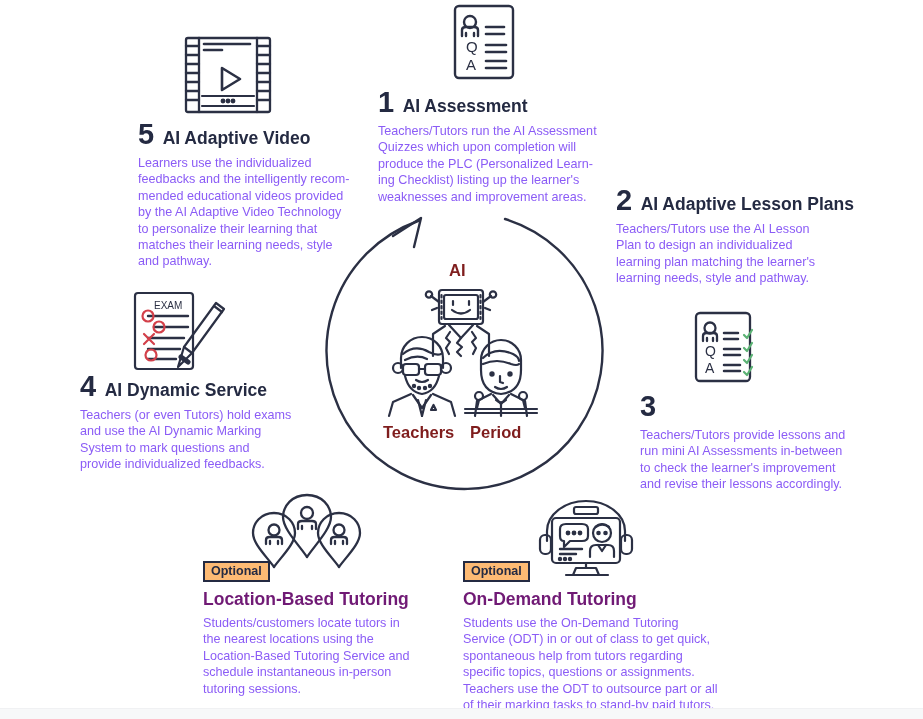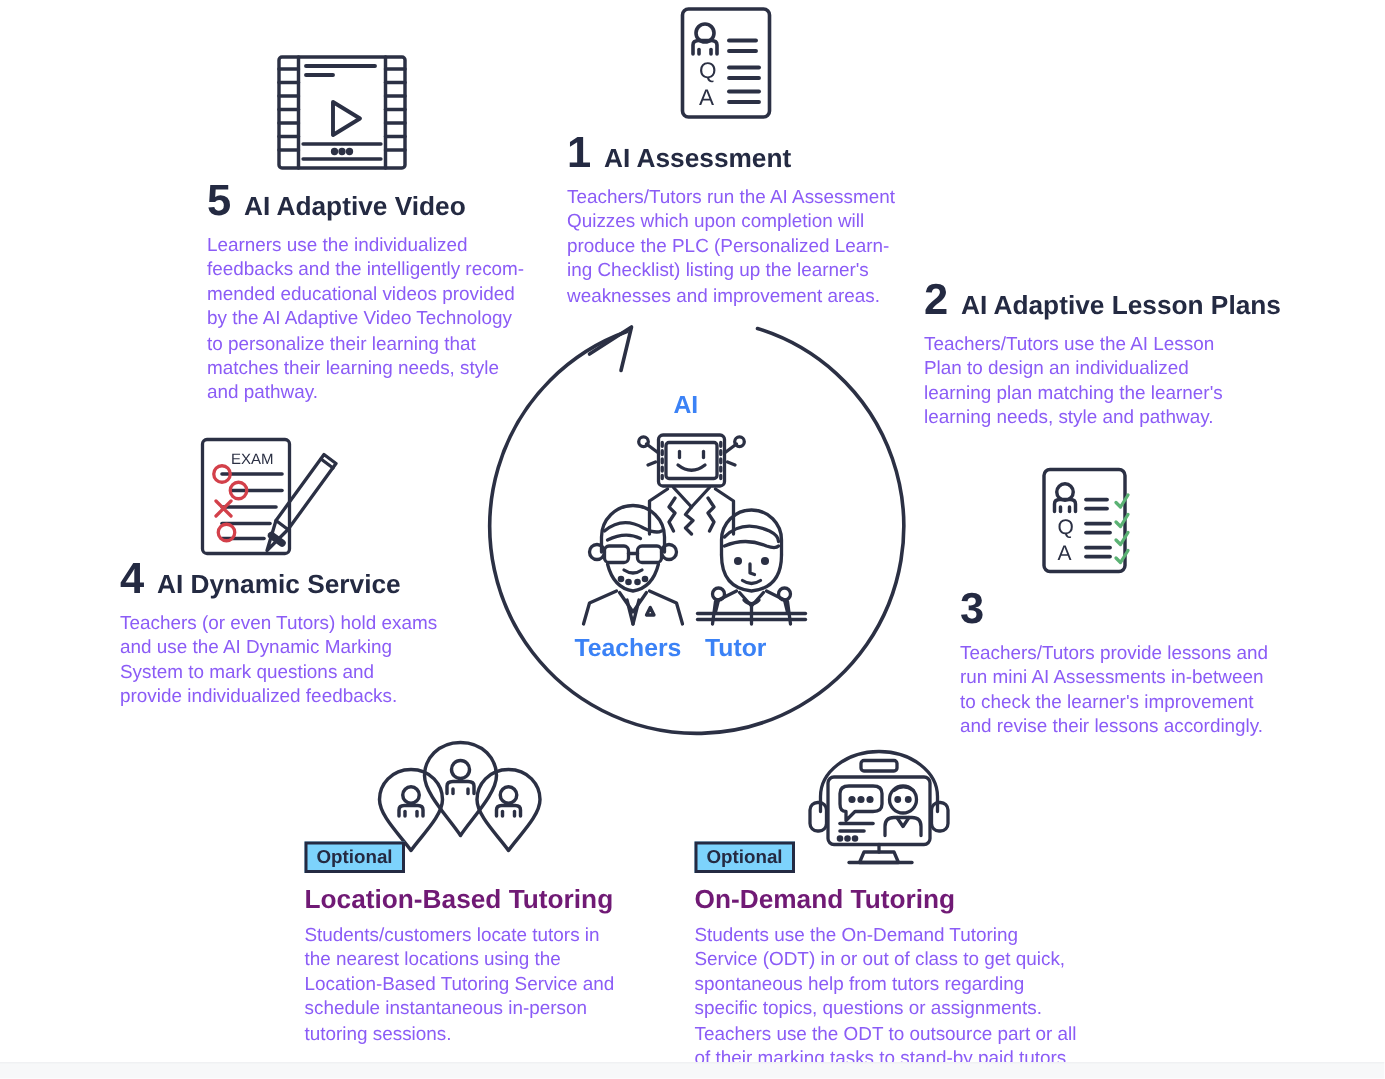--- a/index.html
+++ b/index.html
@@ -62,36 +62,36 @@
     white-space: pre-line;
   }
   .opt-badge {
     display: inline-block;
     border: 2.2px solid #242a42;
     padding: 1px 6px 2px 6px;
     font-size: 12.5px;
     font-weight: bold;
     color: #242a42;
     line-height: 1.15;
-    background: #7dd3fc;
+    background: #fdba74;
   }
   .opt-title {
     font-size: 17.5px;
     font-weight: bold;
     color: #701a75;
     line-height: 1;
     margin-top: 9px;
   }
   .icon-box { position: absolute; }
   svg { display: block; overflow: visible; }
   .center-label {
     position: absolute;
     font-size: 16.5px;
     font-weight: bold;
-    color: #3b82f6;
+    color: #7f1d1d;
     line-height: 1;
   }
 </style>
 </head>
 <body>
 
 <div class="canvas">
 
   <div class="icon-box" style="left:300px; top:195px;">
     <svg width="320" height="300" viewBox="0 0 320 300">
@@ -185,21 +185,21 @@
           <path d="M 18 62 L 16 70"></path>
         <circle cx="62" cy="58" r="4"></circle>
           <path d="M 62 62 L 64 70"></path>
         <line x1="4" y1="71" x2="76" y2="71"></line>
         <line x1="4" y1="75" x2="76" y2="75"></line>
       </g>
     </svg>
   </div>
 
   <div class="center-label" style="left:383px; top:424px;">Teachers</div>
-  <div class="center-label" style="left:470px; top:424px;">Tutor</div>
+  <div class="center-label" style="left:470px; top:424px;">Period</div>
 
   <div class="icon-box" style="left:450px; top:2px;">
     <svg width="68" height="80" viewBox="0 0 68 80">
       <g fill="none" stroke="#2b3044" stroke-width="2.4" stroke-linejoin="round" stroke-linecap="round">
         <rect x="5" y="4" width="58" height="72" rx="4"></rect>
         <circle cx="20" cy="20" r="6"></circle>
         <path d="M 12 34 L 12 28 Q 12 25 16 25 L 24 25 Q 28 25 28 28 L 28 34"></path>
         <line x1="16" y1="31" x2="16" y2="34"></line>
           <line x1="24" y1="31" x2="24" y2="34"></line>
         <line x1="36" y1="25" x2="54" y2="25" stroke-width="2.6"></line>

